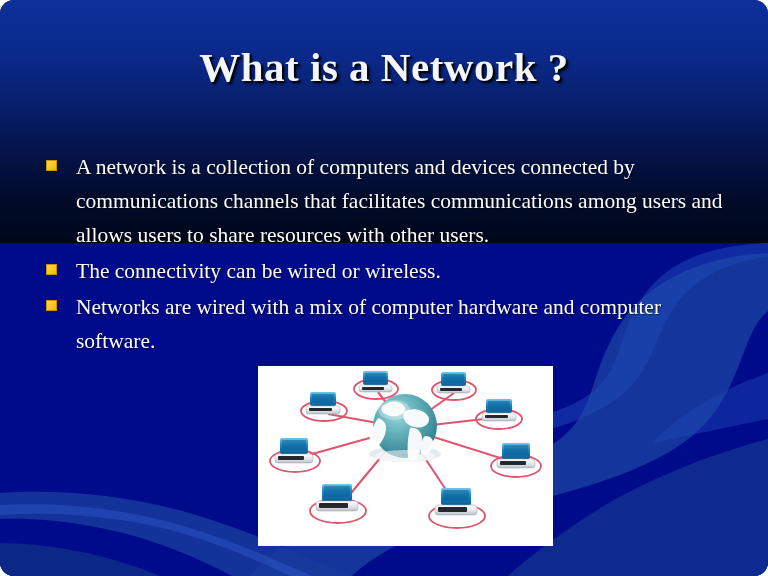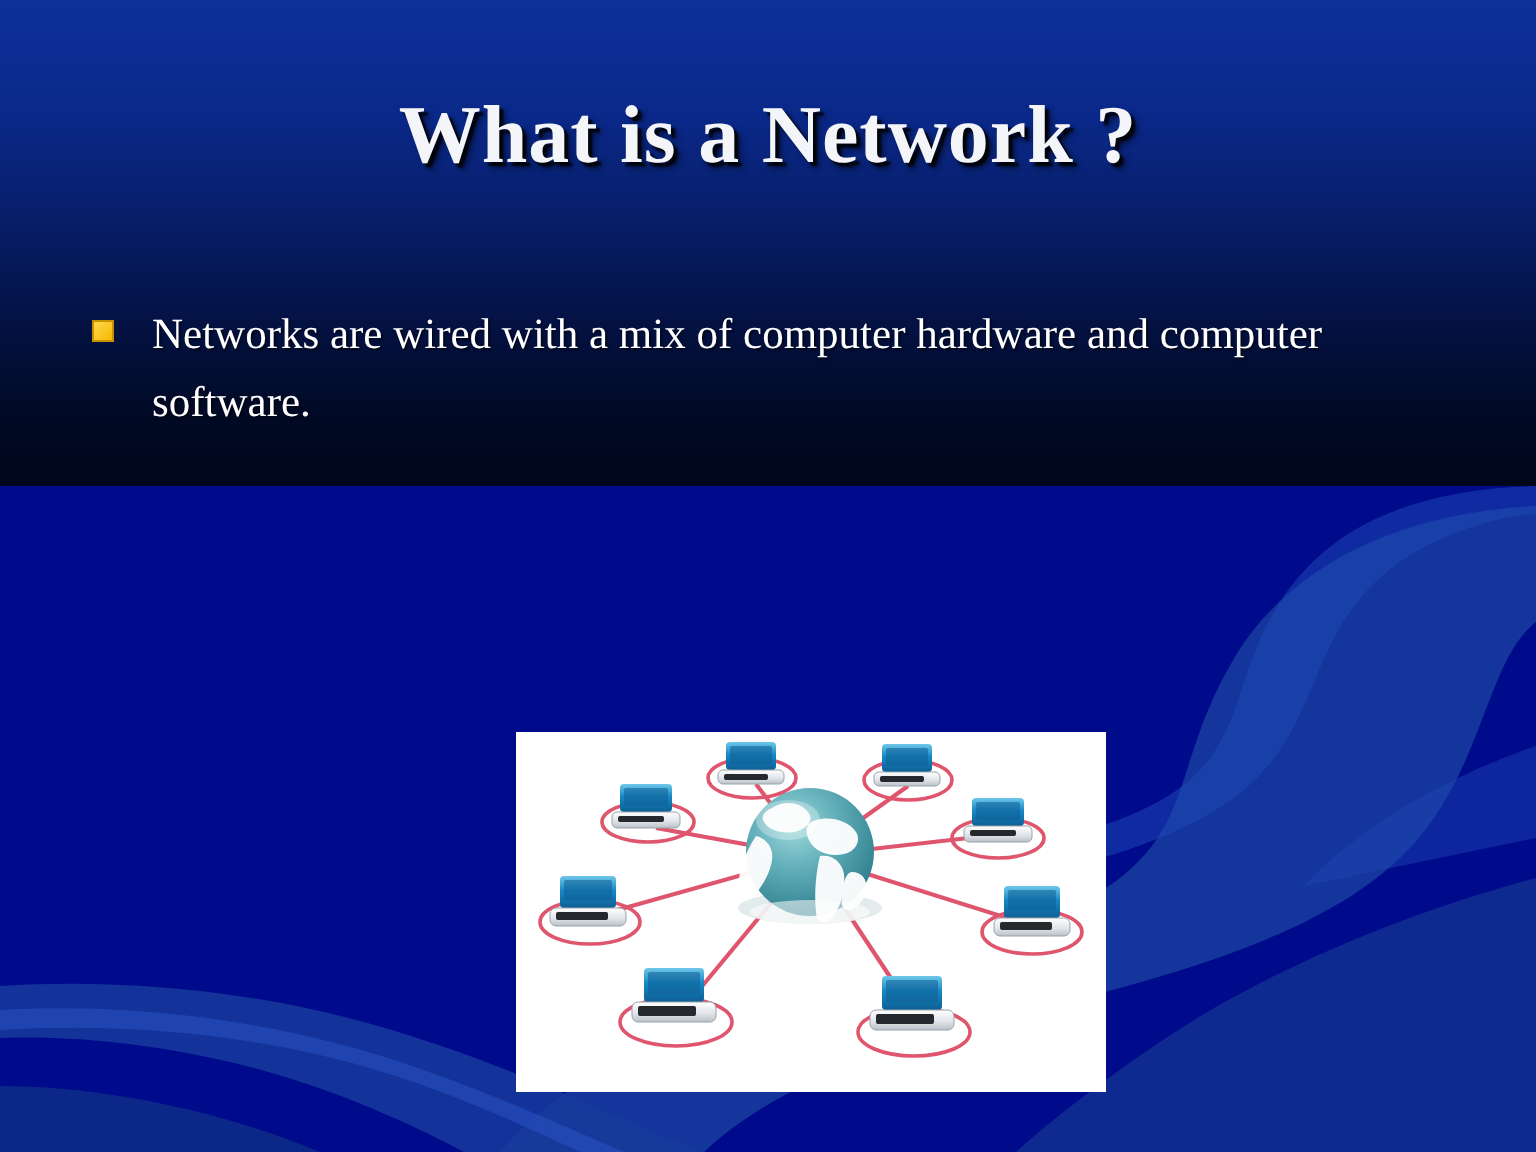--- a/index.html
+++ b/index.html
@@ -6,20 +6,21 @@
   html, body {
     width:768px; height:576px;
     overflow:hidden;
     font-family:"Liberation Serif", serif;
   }
   #slide {
     position:relative;
     width:768px; height:576px;
     background:#000b8b;
     overflow:hidden;
+    border-radius:14px;
   }
   
   .bg-top {
     position:absolute; left:0; top:0; width:768px; height:243px;
     background:linear-gradient(to bottom,
        #0d3099 0px, #0c2e96 18px, #0a2888 60px,
        #071e68 110px, #041244 160px, #010a26 205px, #00071c 243px);
   }
   .bg-bottom {
     position:absolute; left:0; top:243px; width:768px; height:333px;
@@ -123,21 +124,29 @@
                L 768 176 Z" fill="#1d47b4" opacity="0.45"></path>
 
       <path d="M0 300 C 50 300, 110 312, 160 333 L 0 333 Z" fill="#0c2a86" opacity="0.9"></path>
     </svg>
   </div>
 
   <div id="title">What is a Network ?</div>
 
   <div id="bullets">
 
-
+    <div class="bullet-row">
+      <span class="bullet-marker"></span>
+      <span class="bullet-text">A network is a collection of computers and devices connected by communications channels that facilitates communications among users and allows users to share resources with other users.</span>
+    </div>
+
+    <div class="bullet-row">
+      <span class="bullet-marker"></span>
+      <span class="bullet-text">The connectivity can be wired or wireless.</span>
+    </div>
 
     <div class="bullet-row">
       <span class="bullet-marker"></span>
       <span class="bullet-text">Networks are wired with a mix of computer hardware and computer software.</span>
     </div>
 
   </div>
 
   <div id="network-figure">
     <svg width="295" height="180" viewBox="0 0 295 180" xmlns="http://www.w3.org/2000/svg">

